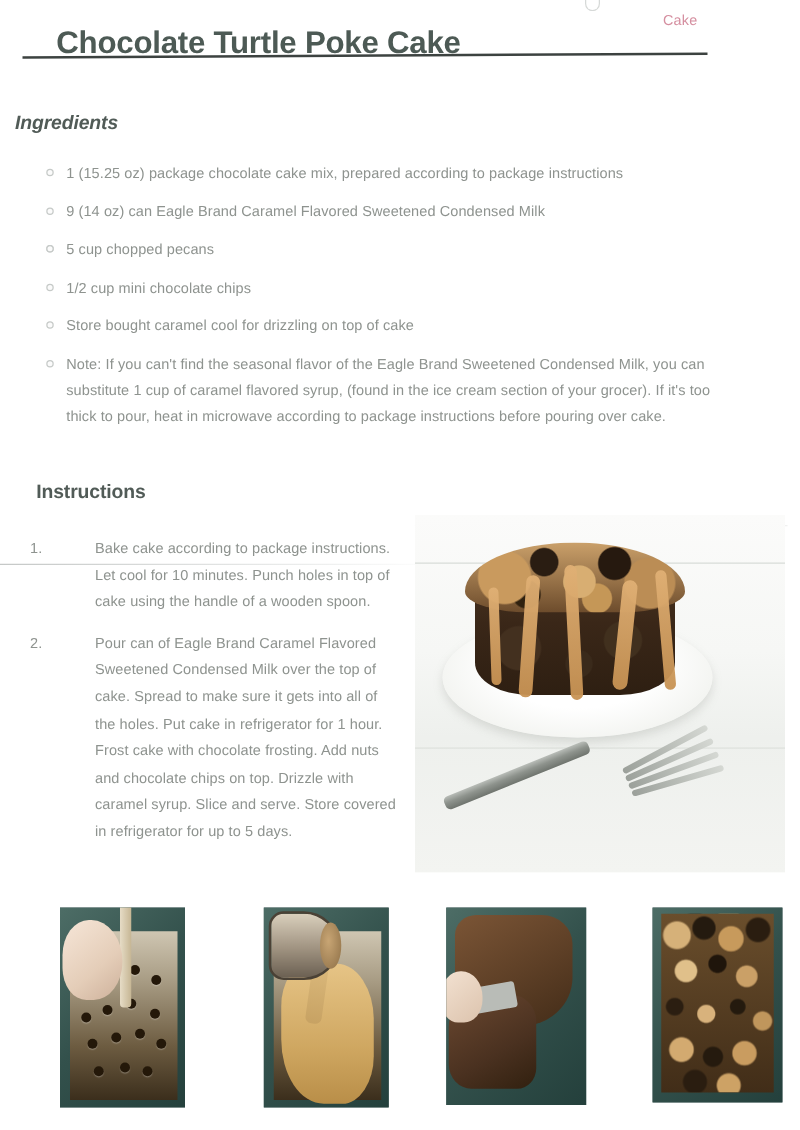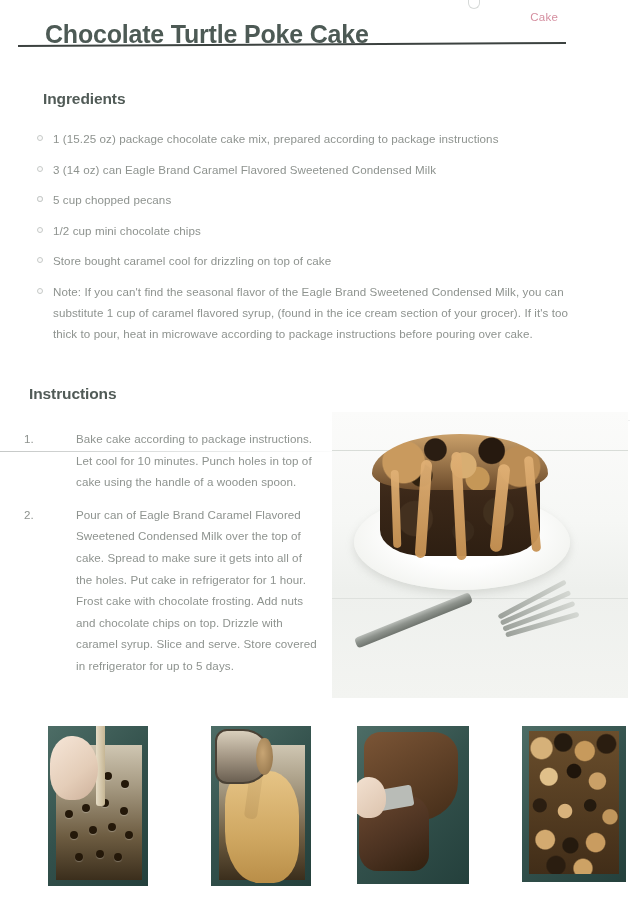--- a/index.html
+++ b/index.html
@@ -94,21 +94,21 @@
 
   
   .section-heading {
     position: absolute;
     margin: 0;
     font-size: 15.5px;
     font-weight: bold;
     color: #515b57;
     letter-spacing: -.1px;
   }
-  #ingredients-heading { left: 43px; top: 90px; }
+  #ingredients-heading { left: 12px; top: 90px; font-style: italic; }
   #instructions-heading { left: 29px; top: 385px; }
 
   
   .ingredient-list {
     position: absolute;
     left: 30px;
     top: 128px;
     width: 560px;
     margin: 0;
     padding: 0;
@@ -471,21 +471,21 @@
 
   <h2 class="section-heading" id="ingredients-heading">Ingredients</h2>
 
   <ul class="ingredient-list">
     <li class="ingredient-item">
       <span class="bullet-icon"></span>
       <span>1 (15.25 oz) package chocolate cake mix, prepared according to package instructions</span>
     </li>
     <li class="ingredient-item">
       <span class="bullet-icon"></span>
-      <span>3 (14 oz) can Eagle Brand Caramel Flavored Sweetened Condensed Milk</span>
+      <span>9 (14 oz) can Eagle Brand Caramel Flavored Sweetened Condensed Milk</span>
     </li>
     <li class="ingredient-item">
       <span class="bullet-icon"></span>
     </li>
     <li class="ingredient-item">
       <span class="bullet-icon"></span>
       <span>5 cup chopped pecans</span>
     </li>
     <li class="ingredient-item">
       <span class="bullet-icon"></span>

